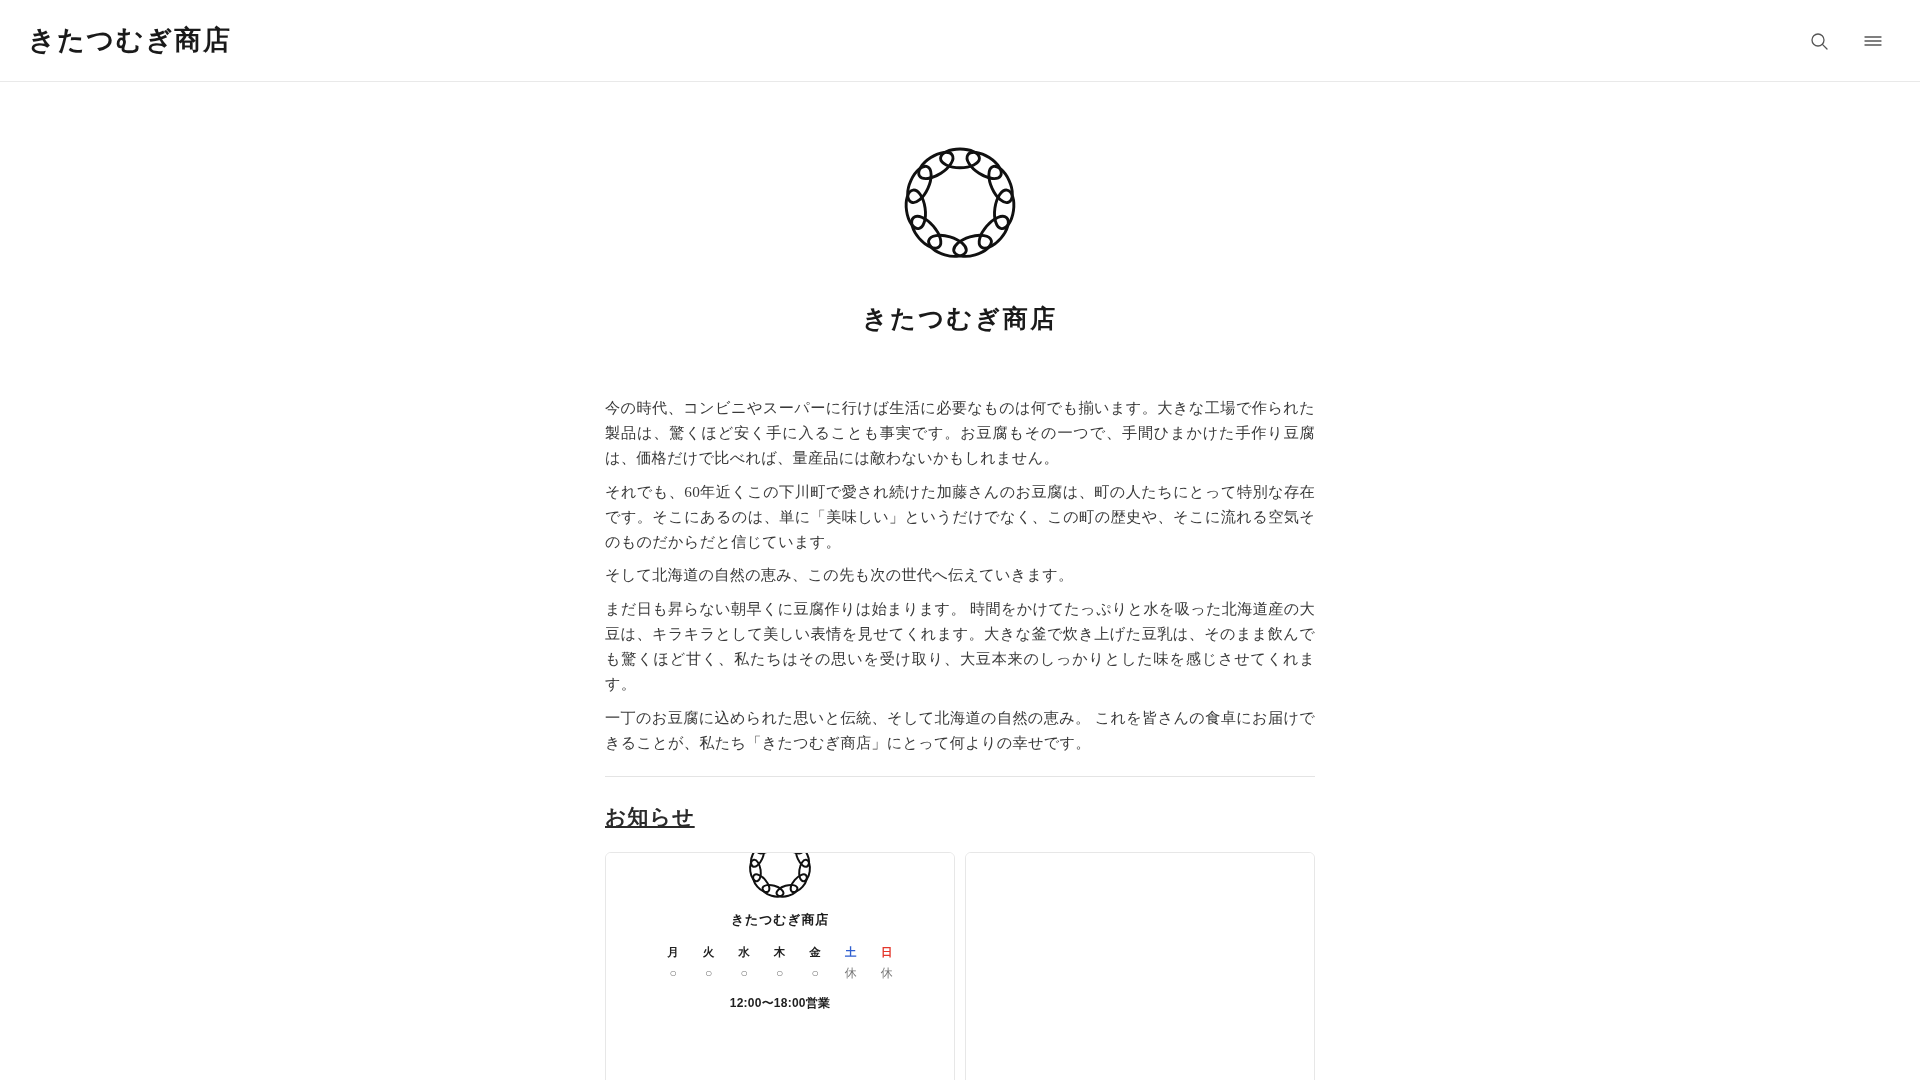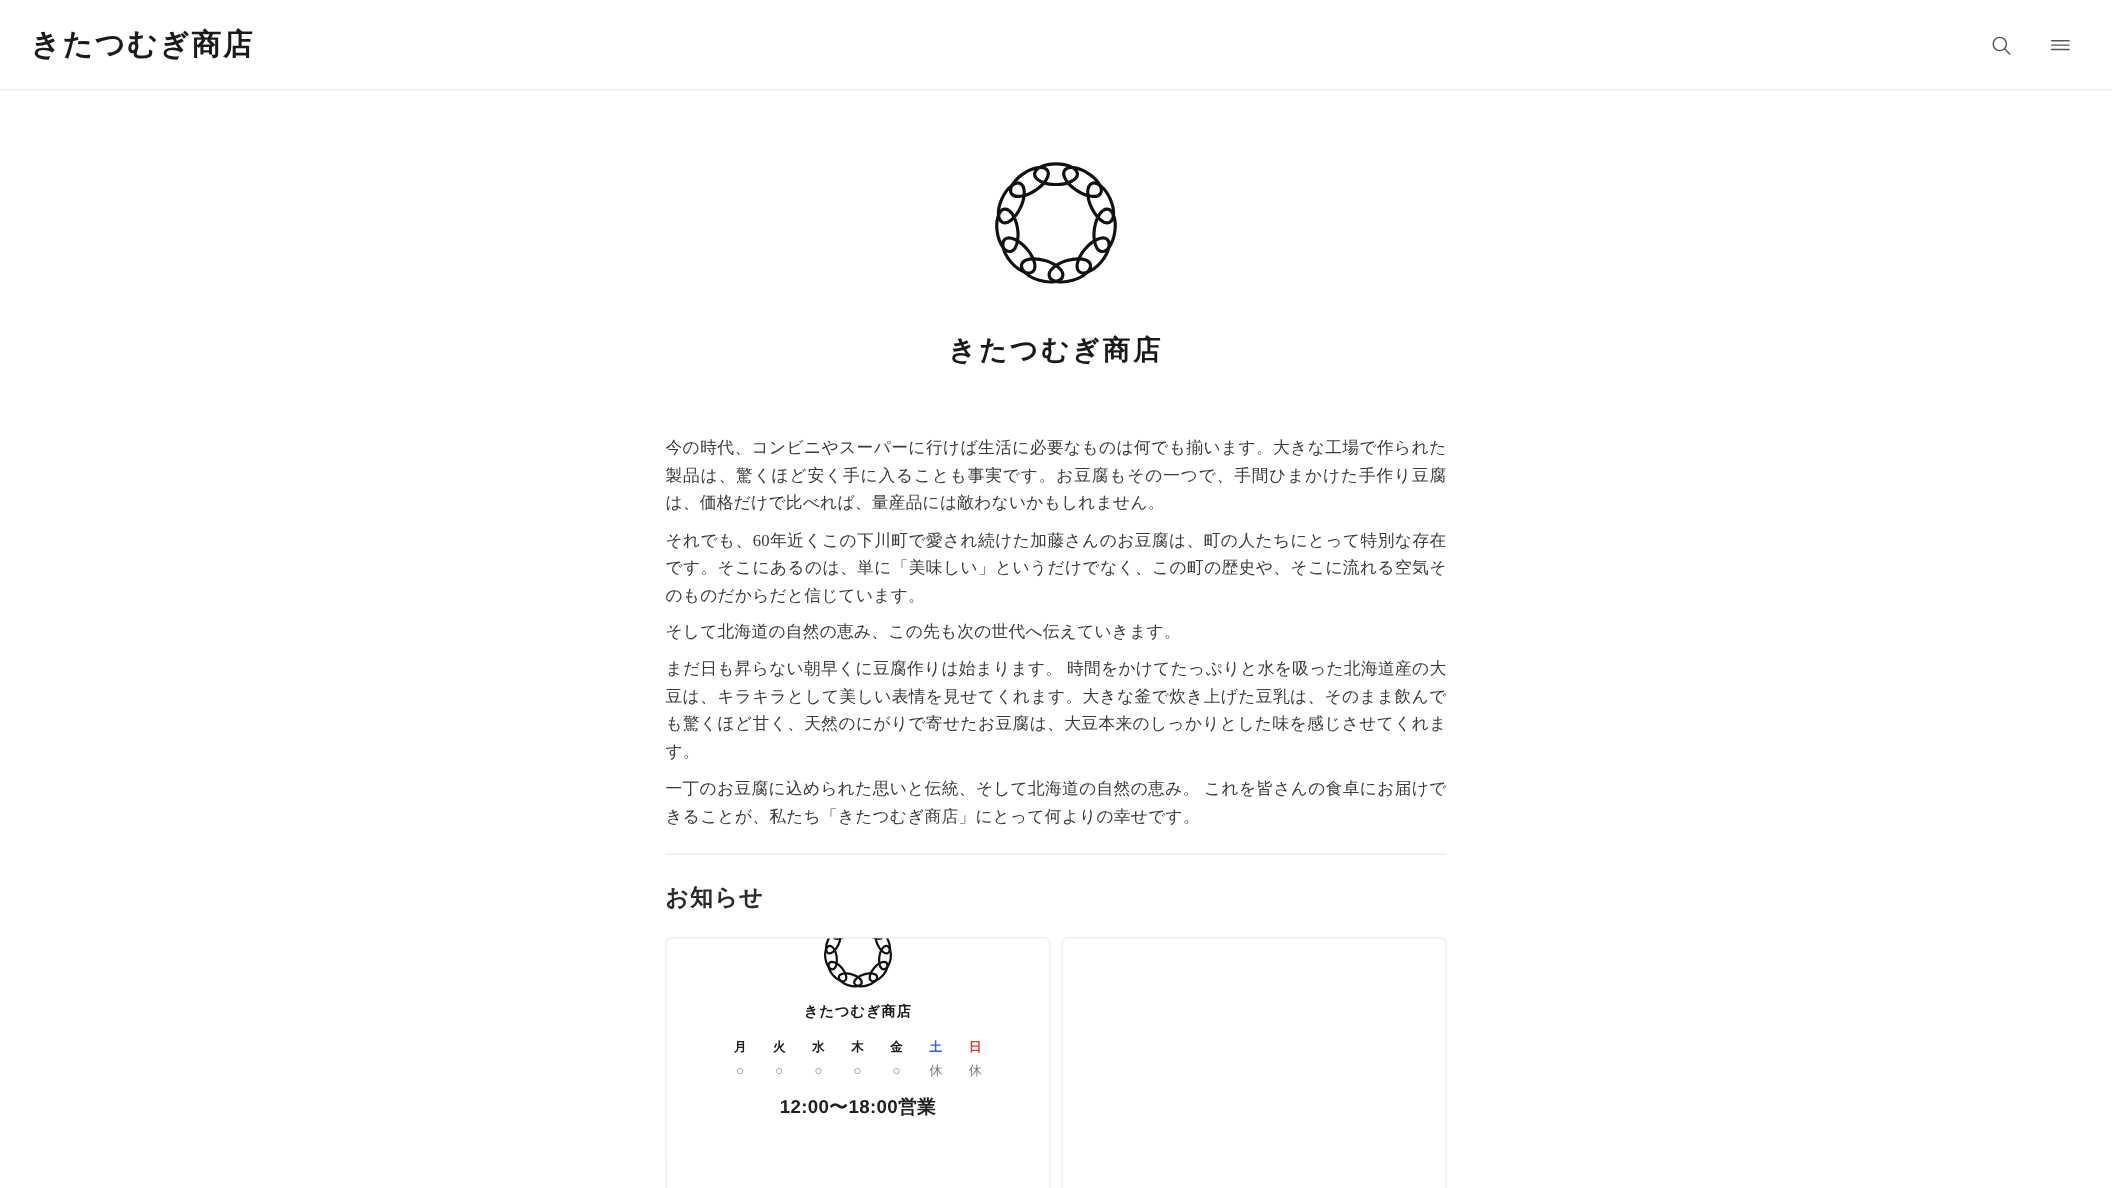--- a/index.html
+++ b/index.html
@@ -108,20 +108,21 @@
     margin: 21px 0 0 0;
   }
 
   .section-heading {
     font-size: 21px;
     font-weight: 700;
     letter-spacing: 0.05em;
     color: #2b2b2b;
     margin: 26px 0 0 0;
     line-height: 1.3;
+    text-decoration: underline;
   }
 
   
   .news-grid {
     display: grid;
     grid-template-columns: 1fr 1fr;
     gap: 10px;
     margin-top: 22px;
   }
   .news-card {
@@ -178,21 +179,21 @@
   .hours-table th { color: #222222; }
   .hours-table th.sat { color: #2f5fd0; }
   .hours-table th.sun { color: #e4372c; }
   .hours-table td {
     color: #777777;
     font-weight: 400;
     font-size: 12px;
   }
   .hours-note {
     text-align: center;
-    font-size: 17px;
+    font-size: 12px;
     font-weight: 700;
     color: #1f1f1f;
     margin-top: 12px;
     letter-spacing: 0.02em;
   }
   .card-excerpt {
     text-align: center;
     font-size: 11.5px;
     color: #555555;
     margin-top: 20px;
@@ -243,21 +244,21 @@
     </svg>
     <div class="hero-name">きたつむぎ商店</div>
   </section>
 
   <div class="content-col">
 
     <section class="story">
       <p>今の時代、コンビニやスーパーに行けば生活に必要なものは何でも揃います。大きな工場で作られた製品は、驚くほど安く手に入ることも事実です。お豆腐もその一つで、手間ひまかけた手作り豆腐は、価格だけで比べれば、量産品には敵わないかもしれません。</p>
       <p>それでも、60年近くこの下川町で愛され続けた加藤さんのお豆腐は、町の人たちにとって特別な存在です。そこにあるのは、単に「美味しい」というだけでなく、この町の歴史や、そこに流れる空気そのものだからだと信じています。</p>
       <p>そして北海道の自然の恵み、この先も次の世代へ伝えていきます。</p>
-      <p>まだ日も昇らない朝早くに豆腐作りは始まります。 時間をかけてたっぷりと水を吸った北海道産の大豆は、キラキラとして美しい表情を見せてくれます。大きな釜で炊き上げた豆乳は、そのまま飲んでも驚くほど甘く、天然のにがりで寄せたお豆腐は、大豆本来のしっかりとした味を感じさせてくれます。</p>
+      <p>まだ日も昇らない朝早くに豆腐作りは始まります。 時間をかけてたっぷりと水を吸った北海道産の大豆は、キラキラとして美しい表情を見せてくれます。大きな釜で炊き上げた豆乳は、そのまま飲んでも驚くほど甘く、私たちはその思いを受け取り、大豆本来のしっかりとした味を感じさせてくれます。</p>
       <p>一丁のお豆腐に込められた思いと伝統、そして北海道の自然の恵み。 これを皆さんの食卓にお届けできることが、私たち「きたつむぎ商店」にとって何よりの幸せです。</p>
     </section>
 
     <hr class="section-divider">
 
     <h2 class="section-heading">お知らせ</h2>
 
     <div class="news-grid">
 
       <article class="news-card">

